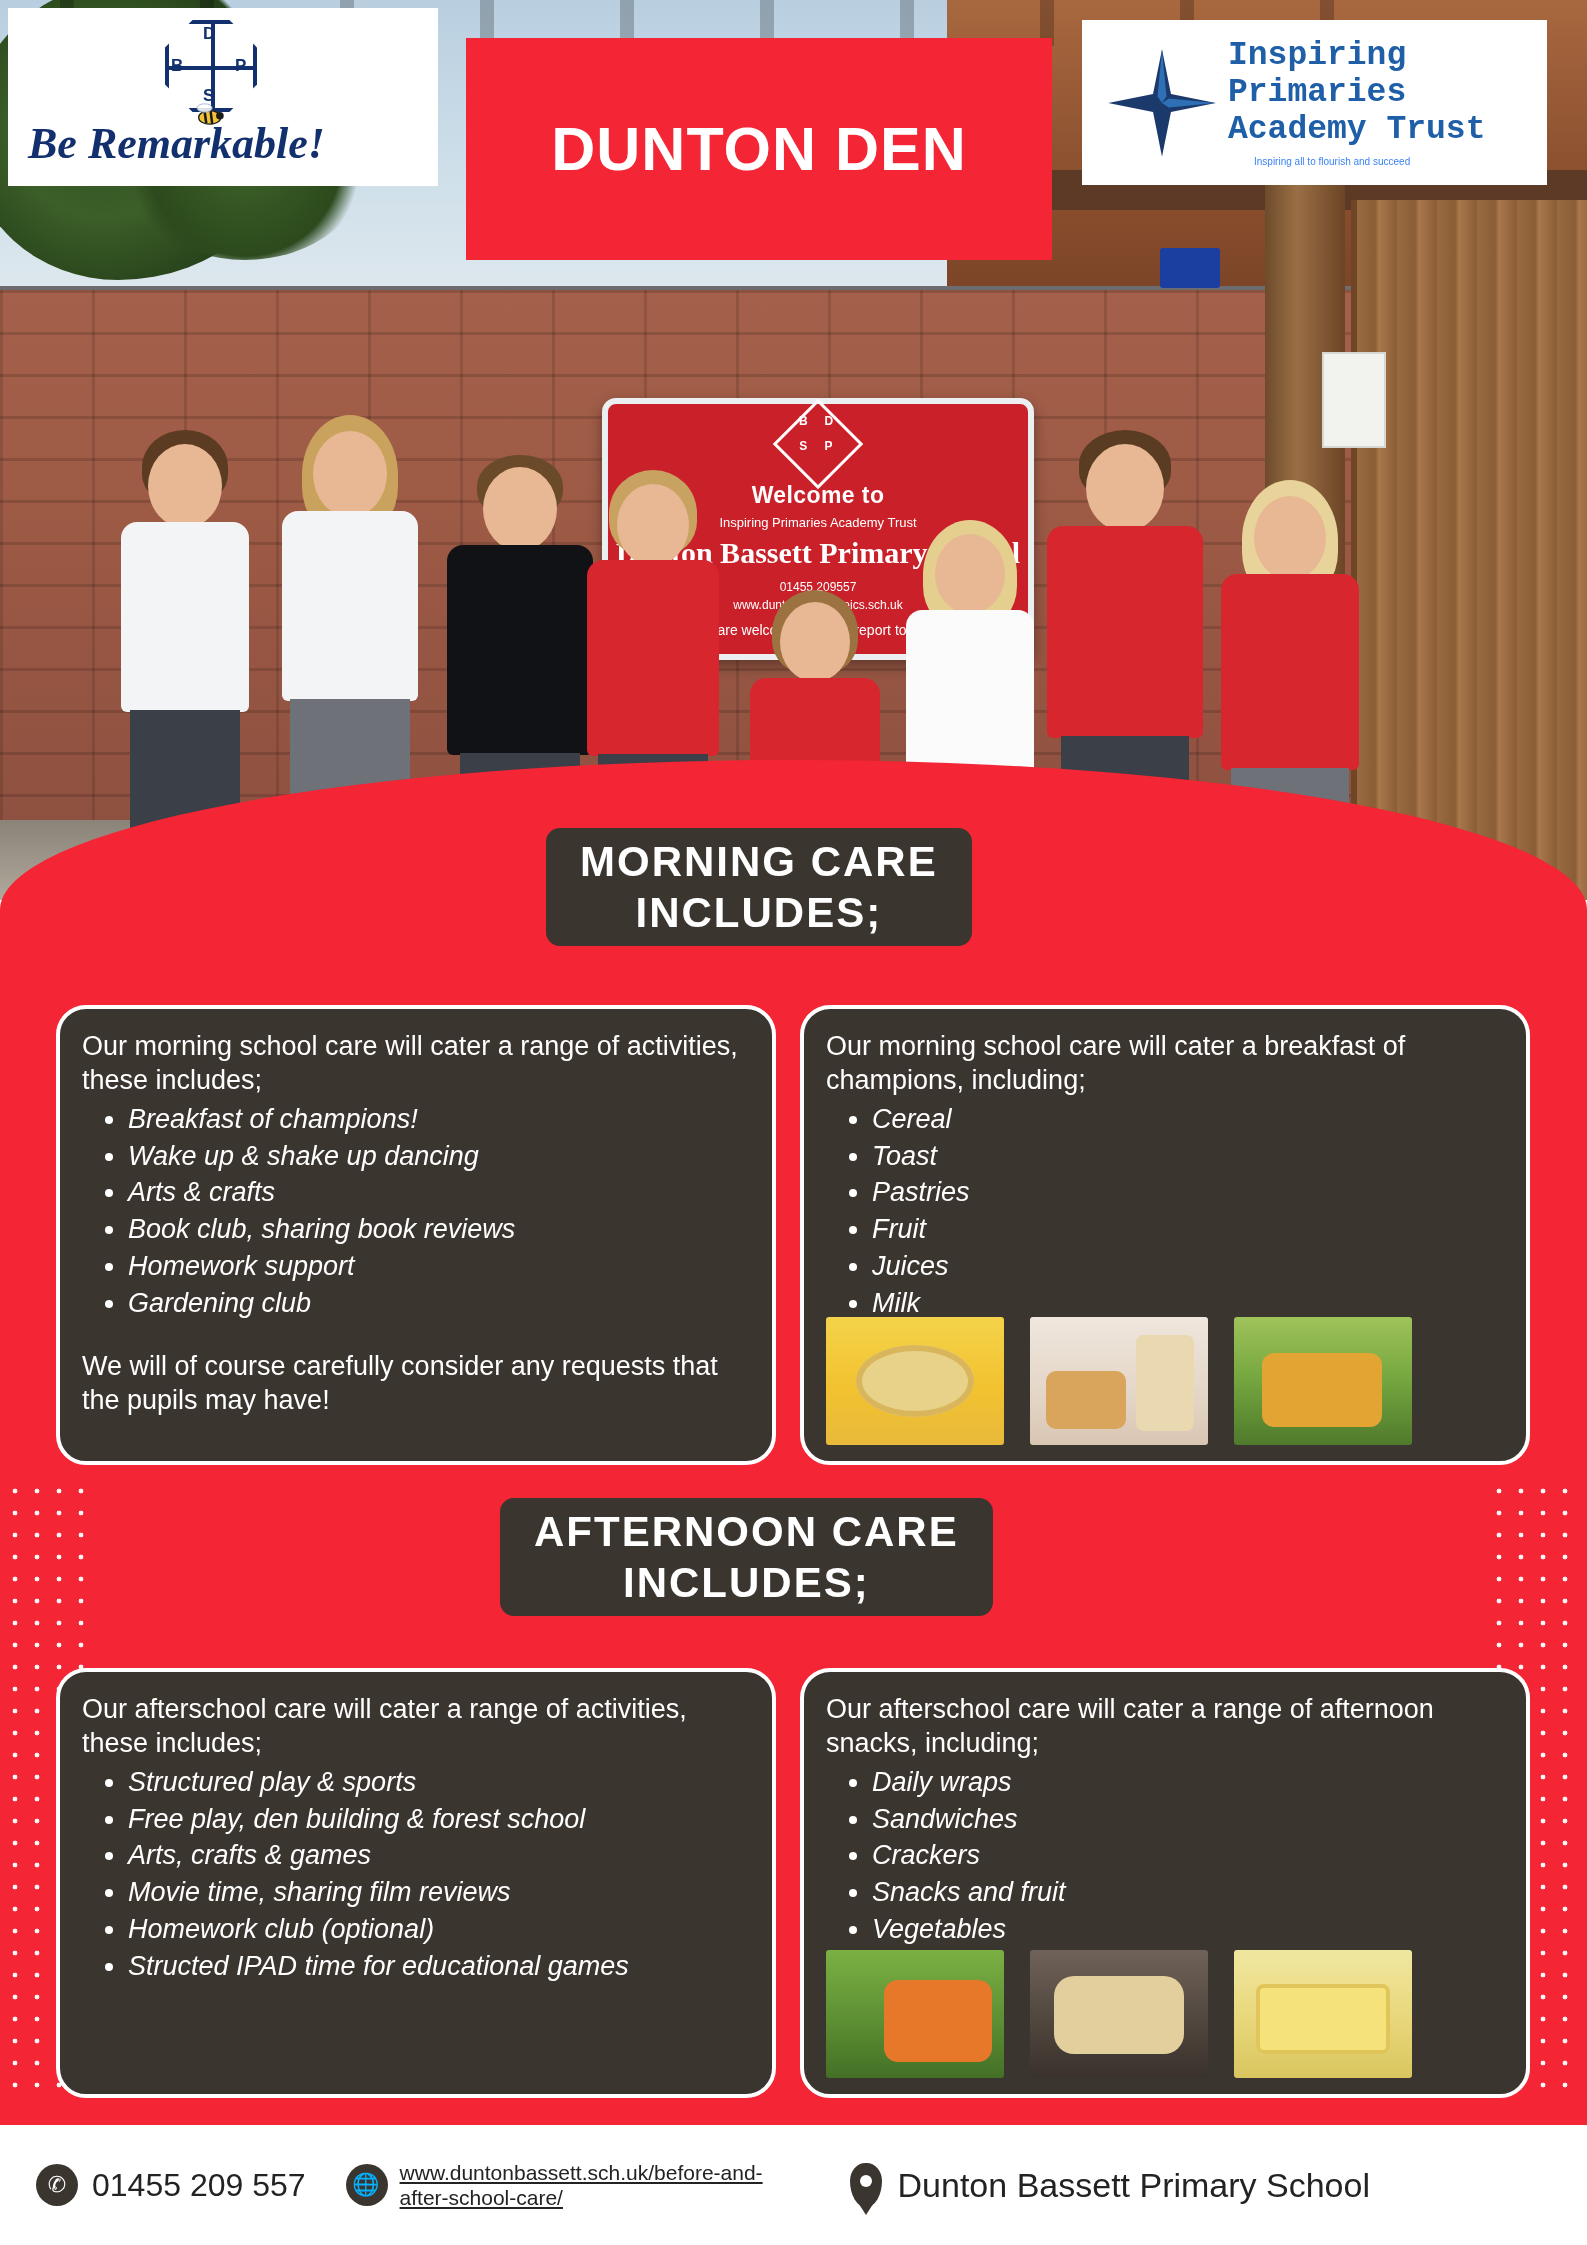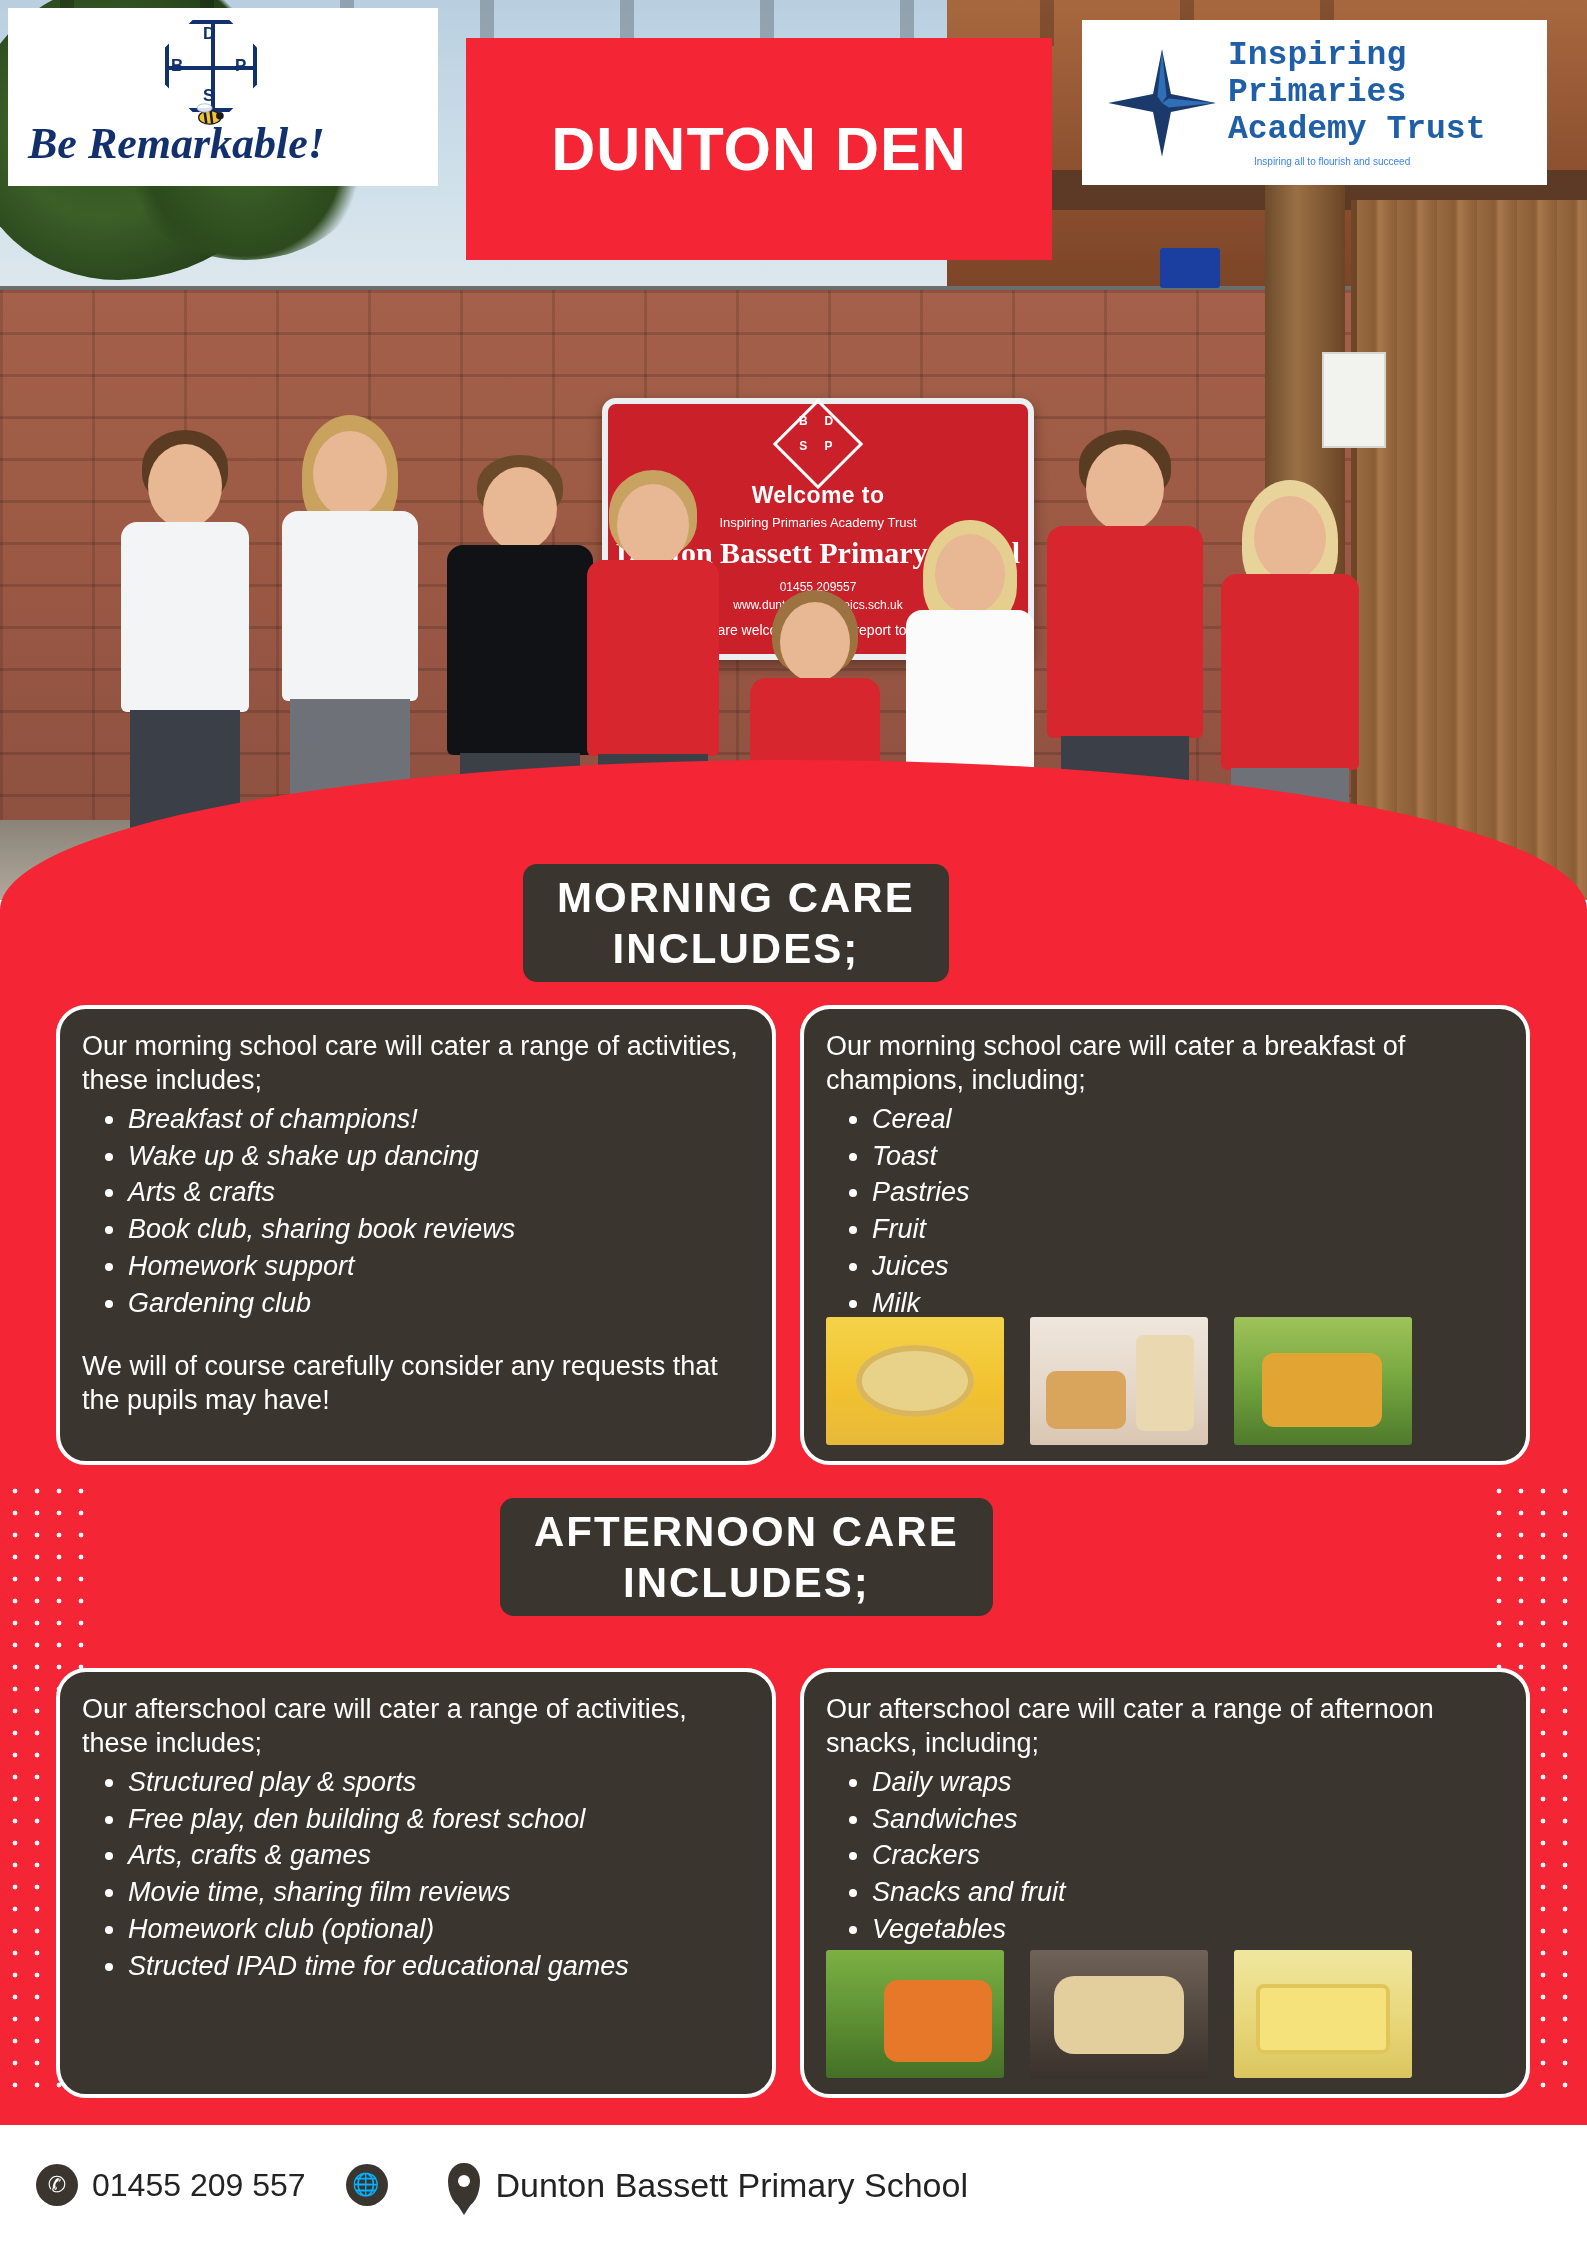--- a/index.html
+++ b/index.html
@@ -469,21 +469,21 @@
     <div class="ipat-l2">Academy Trust</div>
     <div class="ipat-l3">Inspiring all to flourish and succeed</div>
   </div>
 </div>
 
 <div class="red-body"></div>
 <div class="red-flat"></div>
 <div class="dots-left"></div>
 <div class="dots-right"></div>
 
-<div class="section-title" style="left:523px;top:828px;width:auto;margin-top:36px;">
+<div class="section-title" style="left:546px;top:828px;width:auto;">
   <div>MORNING CARE</div>
   <div>INCLUDES;</div>
 </div>
 
 <div class="panel" style="left:56px;top:1005px;width:720px;height:460px;">
   <p>Our morning school care will cater a range of activities, these includes;</p>
   <ul>
     <li>Breakfast of champions!</li>
     <li>Wake up &amp; shake up dancing</li>
     <li>Arts &amp; crafts</li>
@@ -544,18 +544,19 @@
   </div>
 </div>
 
 <div class="footer">
   <div class="f-item f-phone">
     <div class="f-icon">✆</div>
     <div class="f-text">01455 209 557</div>
   </div>
   <div class="f-item f-web">
     <div class="f-icon">🌐</div>
+    <div class="f-text">www.duntonbassett.sch.uk/before-and-after-school-care/</div>
   </div>
   <div class="f-item f-loc">
     <div class="f-pin"></div>
     <div class="f-text">Dunton Bassett Primary School</div>
   </div>
 </div>
 
 </body></html>

